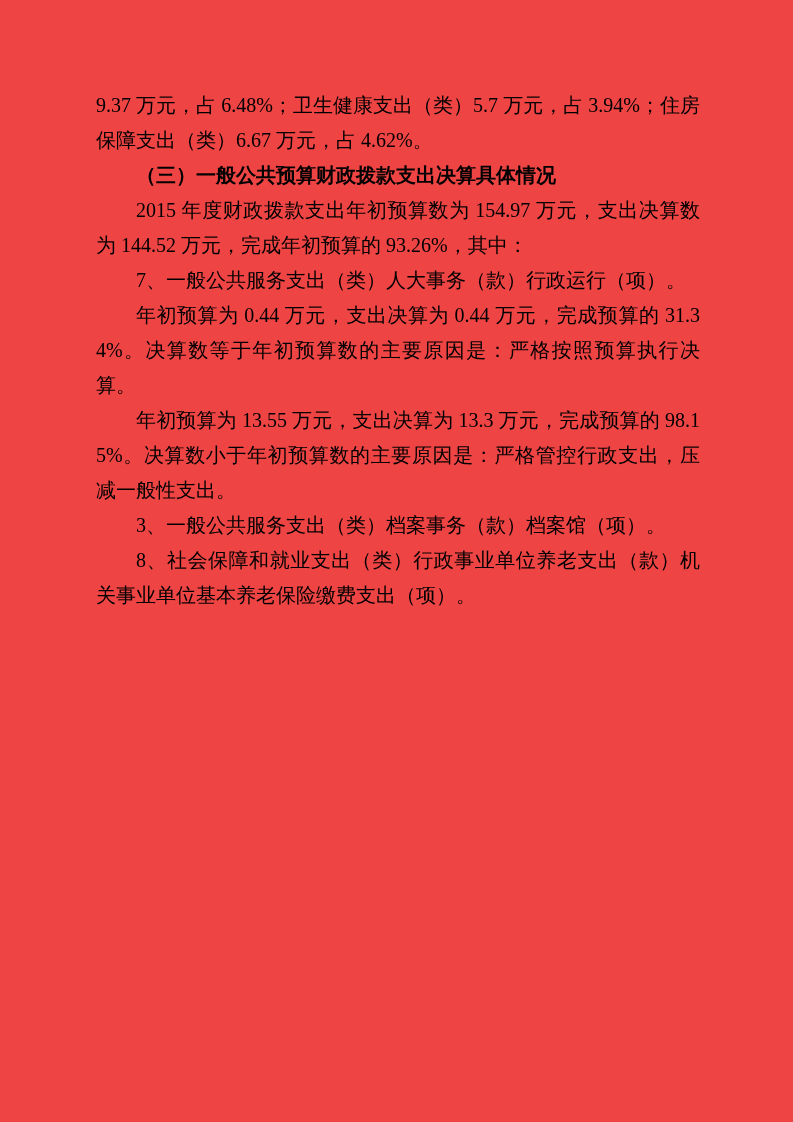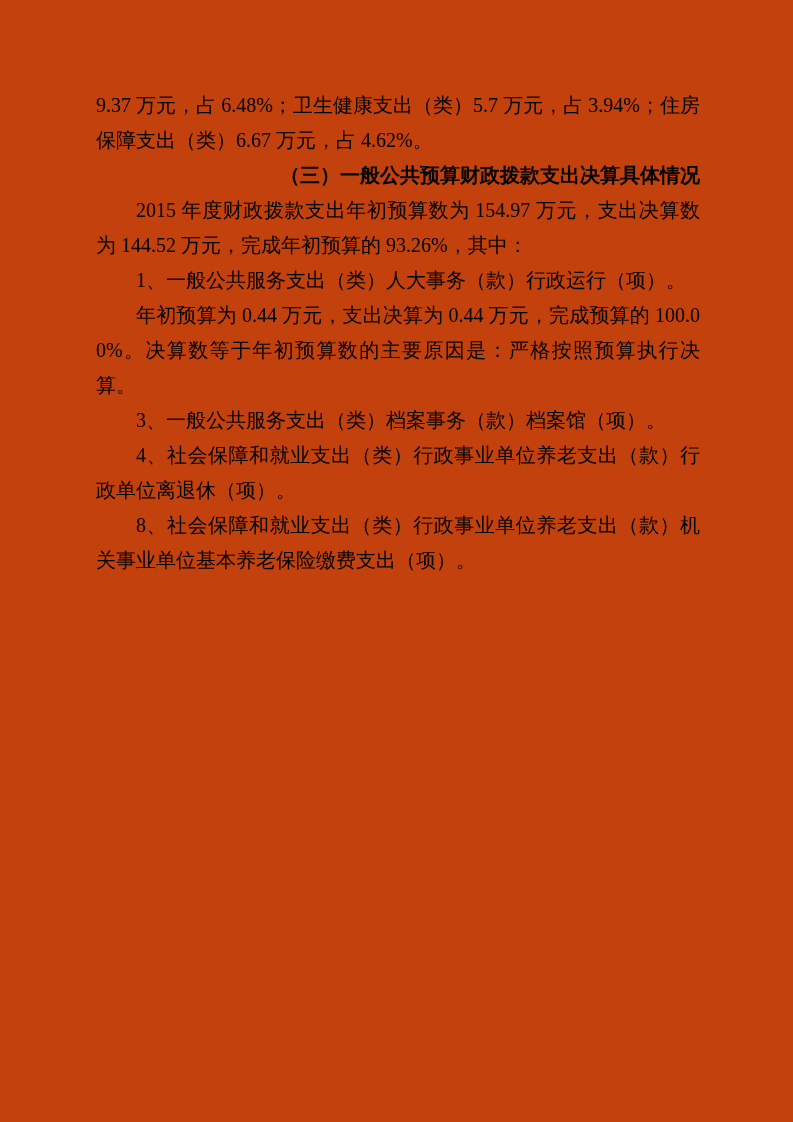--- a/index.html
+++ b/index.html
@@ -4,21 +4,21 @@
 <style>
   html, body {
     margin: 0;
     padding: 0;
     background: #ffffff;
   }
   .page {
     position: relative;
     width: 793px;
     height: 1122px;
-    background: #c2410c;
+    background: #ef4444;
     overflow: hidden;
   }
   .content {
     position: absolute;
     left: 96px;
     top: 88px;
     width: 604px;
   }
   .para {
     margin: 0;
@@ -28,30 +28,30 @@
     color: #000000;
     text-align: justify;
     word-break: break-all;
   }
   .indent {
     text-indent: 2em;
   }
   .heading {
     font-family: "DejaVu Sans", "Liberation Sans", sans-serif;
     font-weight: 700;
-    text-align: right;
+    text-align: left;
   }
 </style>
 </head>
 <body>
 
 <div class="page">
   <div class="content">
     <p class="para">9.37 万元，占 6.48%；卫生健康支出（类）5.7 万元，占 3.94%；住房保障支出（类）6.67 万元，占 4.62%。</p>
     <p class="para indent heading">（三）一般公共预算财政拨款支出决算具体情况</p>
     <p class="para indent">2015 年度财政拨款支出年初预算数为 154.97 万元，支出决算数为 144.52 万元，完成年初预算的 93.26%，其中：</p>
-    <p class="para indent">1、一般公共服务支出（类）人大事务（款）行政运行（项）。</p>
-    <p class="para indent">年初预算为 0.44 万元，支出决算为 0.44 万元，完成预算的 100.00%。决算数等于年初预算数的主要原因是：严格按照预算执行决算。</p>
+    <p class="para indent">7、一般公共服务支出（类）人大事务（款）行政运行（项）。</p>
+    <p class="para indent">年初预算为 0.44 万元，支出决算为 0.44 万元，完成预算的 31.34%。决算数等于年初预算数的主要原因是：严格按照预算执行决算。</p>
+    <p class="para indent">年初预算为 13.55 万元，支出决算为 13.3 万元，完成预算的 98.15%。决算数小于年初预算数的主要原因是：严格管控行政支出，压减一般性支出。</p>
     <p class="para indent">3、一般公共服务支出（类）档案事务（款）档案馆（项）。</p>
-    <p class="para indent">4、社会保障和就业支出（类）行政事业单位养老支出（款）行政单位离退休（项）。</p>
     <p class="para indent">8、社会保障和就业支出（类）行政事业单位养老支出（款）机关事业单位基本养老保险缴费支出（项）。</p>
   </div>
 </div>
 
 </body></html>

